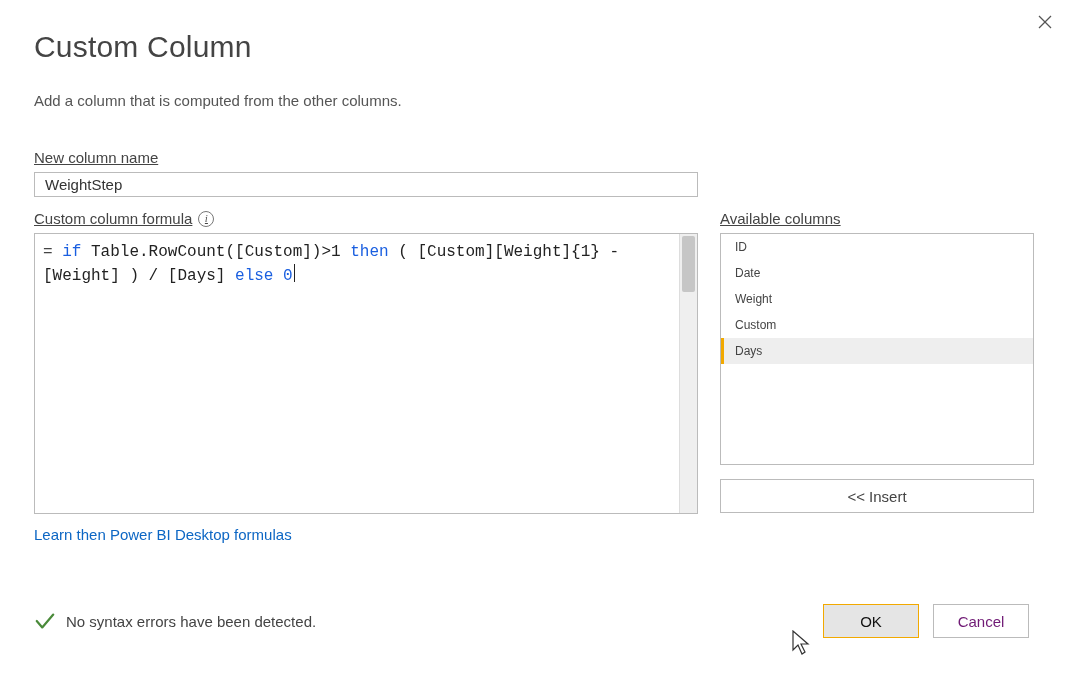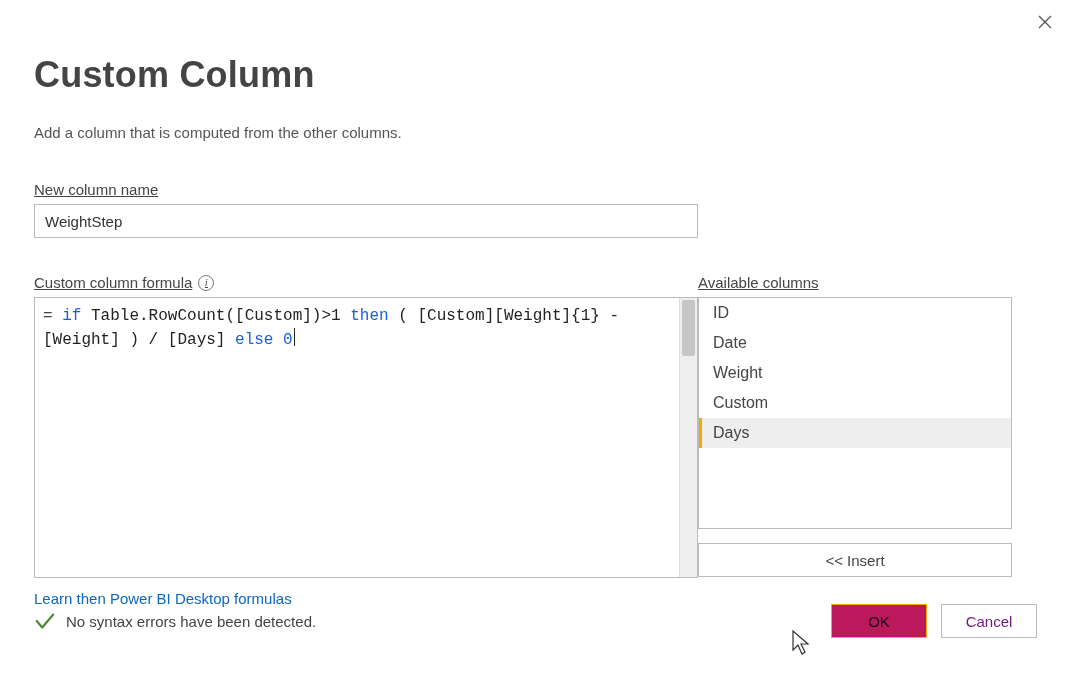--- a/index.html
+++ b/index.html
@@ -20,26 +20,25 @@
       width: 24px;
       height: 24px;
       color: #555;
       cursor: pointer;
       display: flex;
       align-items: center;
       justify-content: center;
     }
     .close-btn svg { width: 18px; height: 18px; }
     h1 {
-      font-size: 36px;
-      font-weight: 700;
+      font-size: 30px;
+      font-weight: 400;
       color: #444;
       margin-bottom: 28px;
       letter-spacing: 0.2px;
-      margin-top: 24px;
     }
     .subtitle {
       font-size: 15px;
       color: #555;
       margin-bottom: 40px;
     }
     .form-label {
       font-size: 15px;
       color: #444;
       margin-bottom: 6px;
@@ -57,30 +56,31 @@
       align-items: center;
       justify-content: center;
       font-size: 11px;
       font-style: italic;
       color: #555;
       font-family: Georgia, serif;
       line-height: 1;
     }
     .column-name-input {
       width: 664px;
-      height: 34px;
+      height: 25px;
       border: 1px solid #bbb;
       padding: 4px 10px;
       font-size: 15px;
       font-family: inherit;
       color: #333;
-      margin-bottom: 36px;
+      margin-bottom: 13px;
     }
     .columns-row {
       display: flex;
+      gap: 22px;
       align-items: flex-start;
     }
     .left-col { flex: 0 0 664px; }
     .right-col { flex: 0 0 314px; }
 
     .formula-wrap {
       border: 1px solid #bbb;
       width: 664px;
       height: 281px;
       position: relative;
@@ -130,21 +130,21 @@
     }
     .avail-list {
       border: 1px solid #bbb;
       width: 314px;
       height: 232px;
       overflow: auto;
       background: #fff;
     }
     .avail-item {
       padding: 6px 14px;
-      font-size: 16px;
+      font-size: 12px;
       color: #444;
       cursor: default;
     }
     .avail-item.selected {
       background: #eee;
       border-left: 3px solid #f2a900;
       padding-left: 11px;
     }
     .insert-btn {
       margin-top: 14px;
@@ -152,21 +152,21 @@
       height: 34px;
       border: 1px solid #bbb;
       background: #fff;
       font-size: 15px;
       color: #444;
       cursor: pointer;
     }
     .bottom-bar {
       position: absolute;
       left: 34px;
-      right: 34px;
+      right: 42px;
       bottom: 40px;
       display: flex;
       align-items: center;
       justify-content: space-between;
     }
     .status {
       display: flex;
       align-items: center;
       gap: 10px;
       color: #444;
@@ -178,21 +178,21 @@
       height: 34px;
       min-width: 96px;
       padding: 0 18px;
       border: 1px solid #bbb;
       background: #fff;
       font-size: 15px;
       color: #701a75;
       cursor: pointer;
     }
     .btn.primary {
-      background: #be185d;
+      background: #e5e5e5;
       border-color: #f2a900;
       color: #111;
       margin-left: 29px;
     }
     .mouse-cursor {
       position: absolute;
       left: 792px;
       top: 630px;
       width: 20px;
       height: 26px;

